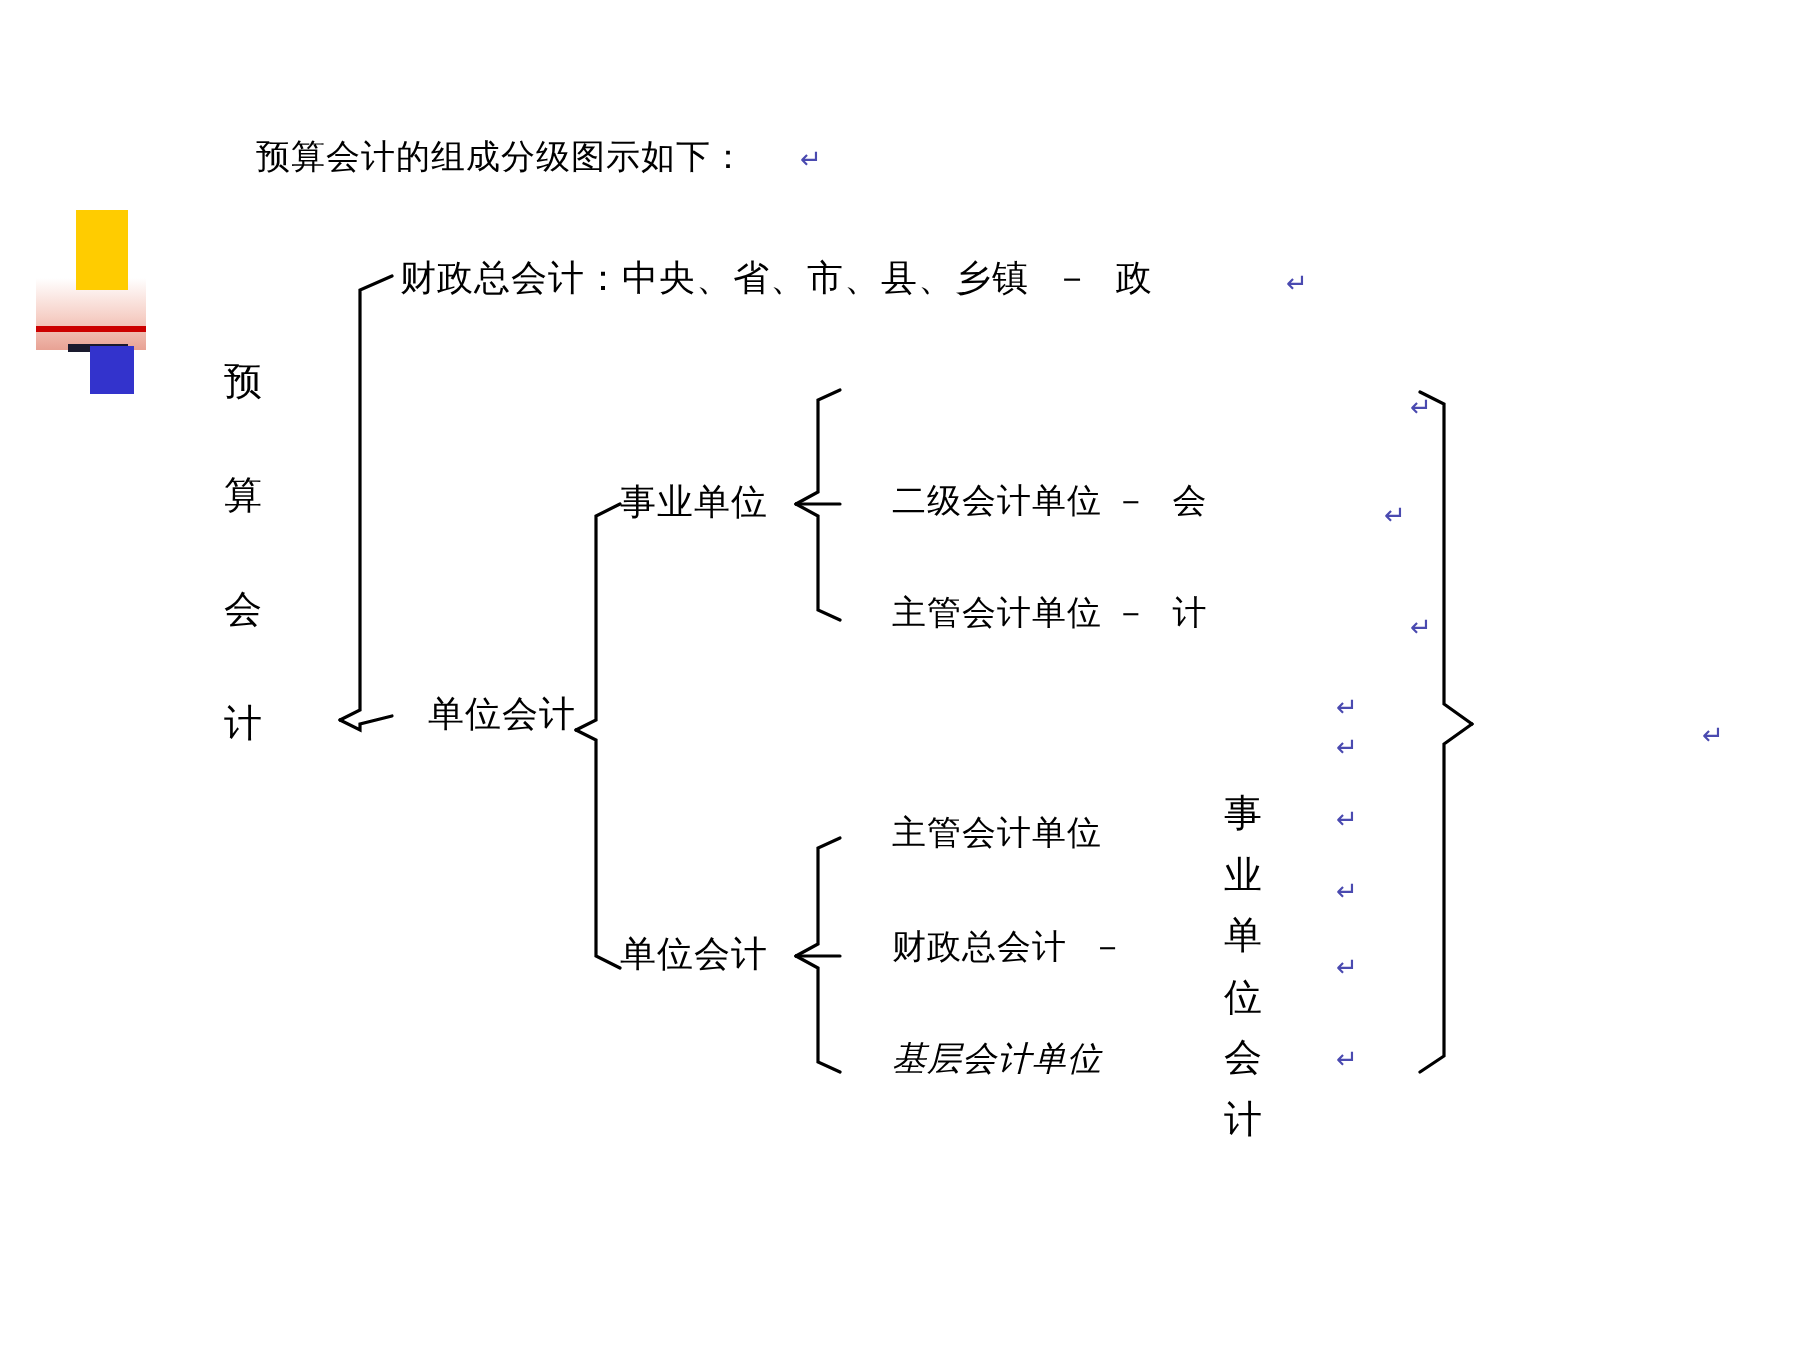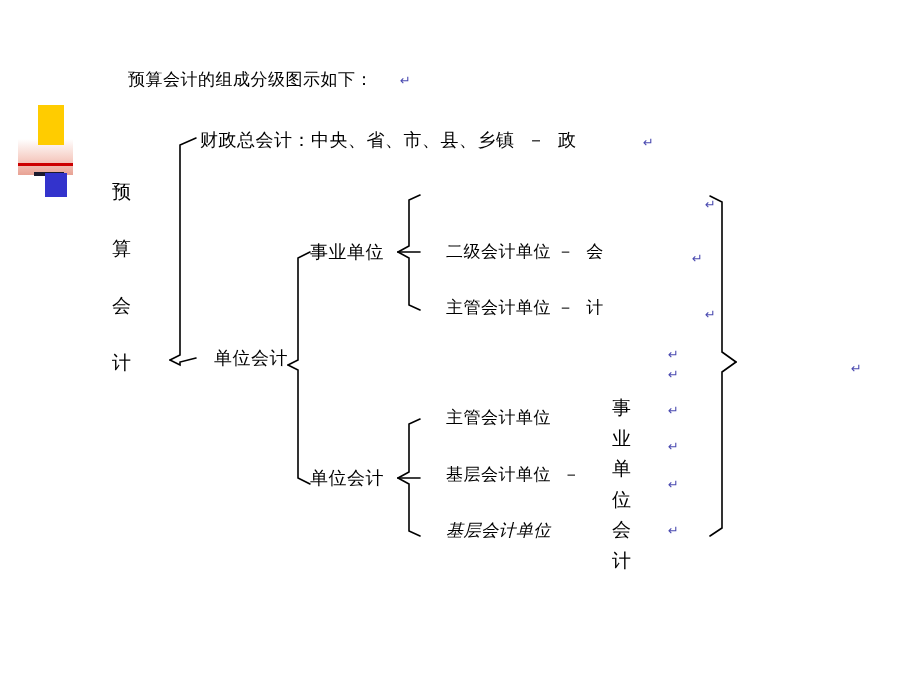--- a/index.html
+++ b/index.html
@@ -167,21 +167,21 @@
   <div class="txt lvl3 cjk" style="left:446px; top:298px;">主管会计单位 －  计</div>
   <div class="txt pilcrow" style="left:705px; top:308px;">↵</div>
 
   <div class="txt pilcrow" style="left:668px; top:348px;">↵</div>
   <div class="txt pilcrow" style="left:668px; top:368px;">↵</div>
   <div class="txt pilcrow" style="left:668px; top:404px;">↵</div>
 
   <div class="txt lvl3 cjk" style="left:446px; top:408px;text-align:right;">主管会计单位</div>
   <div class="txt pilcrow" style="left:668px; top:440px;">↵</div>
 
-  <div class="txt lvl3 cjk" style="left:446px; top:465px;">基层会计单位  －</div>
+  <div class="txt lvl3 cjk" style="left:446px; top:465px;">财政总会计  －</div>
   <div class="txt pilcrow" style="left:668px; top:478px;">↵</div>
 
   <div class="txt lvl3 cjk" style="left:446px; top:521px;font-style:italic;">基层会计单位</div>
   <div class="txt pilcrow" style="left:668px; top:524px;">↵</div>
 
   <div class="vstack" style="left:612px; top:398px; height:172px; justify-content:space-between; font-size:19px;">
     <span>事</span>
     <span>业</span>
     <span>单</span>
     <span>位</span>

